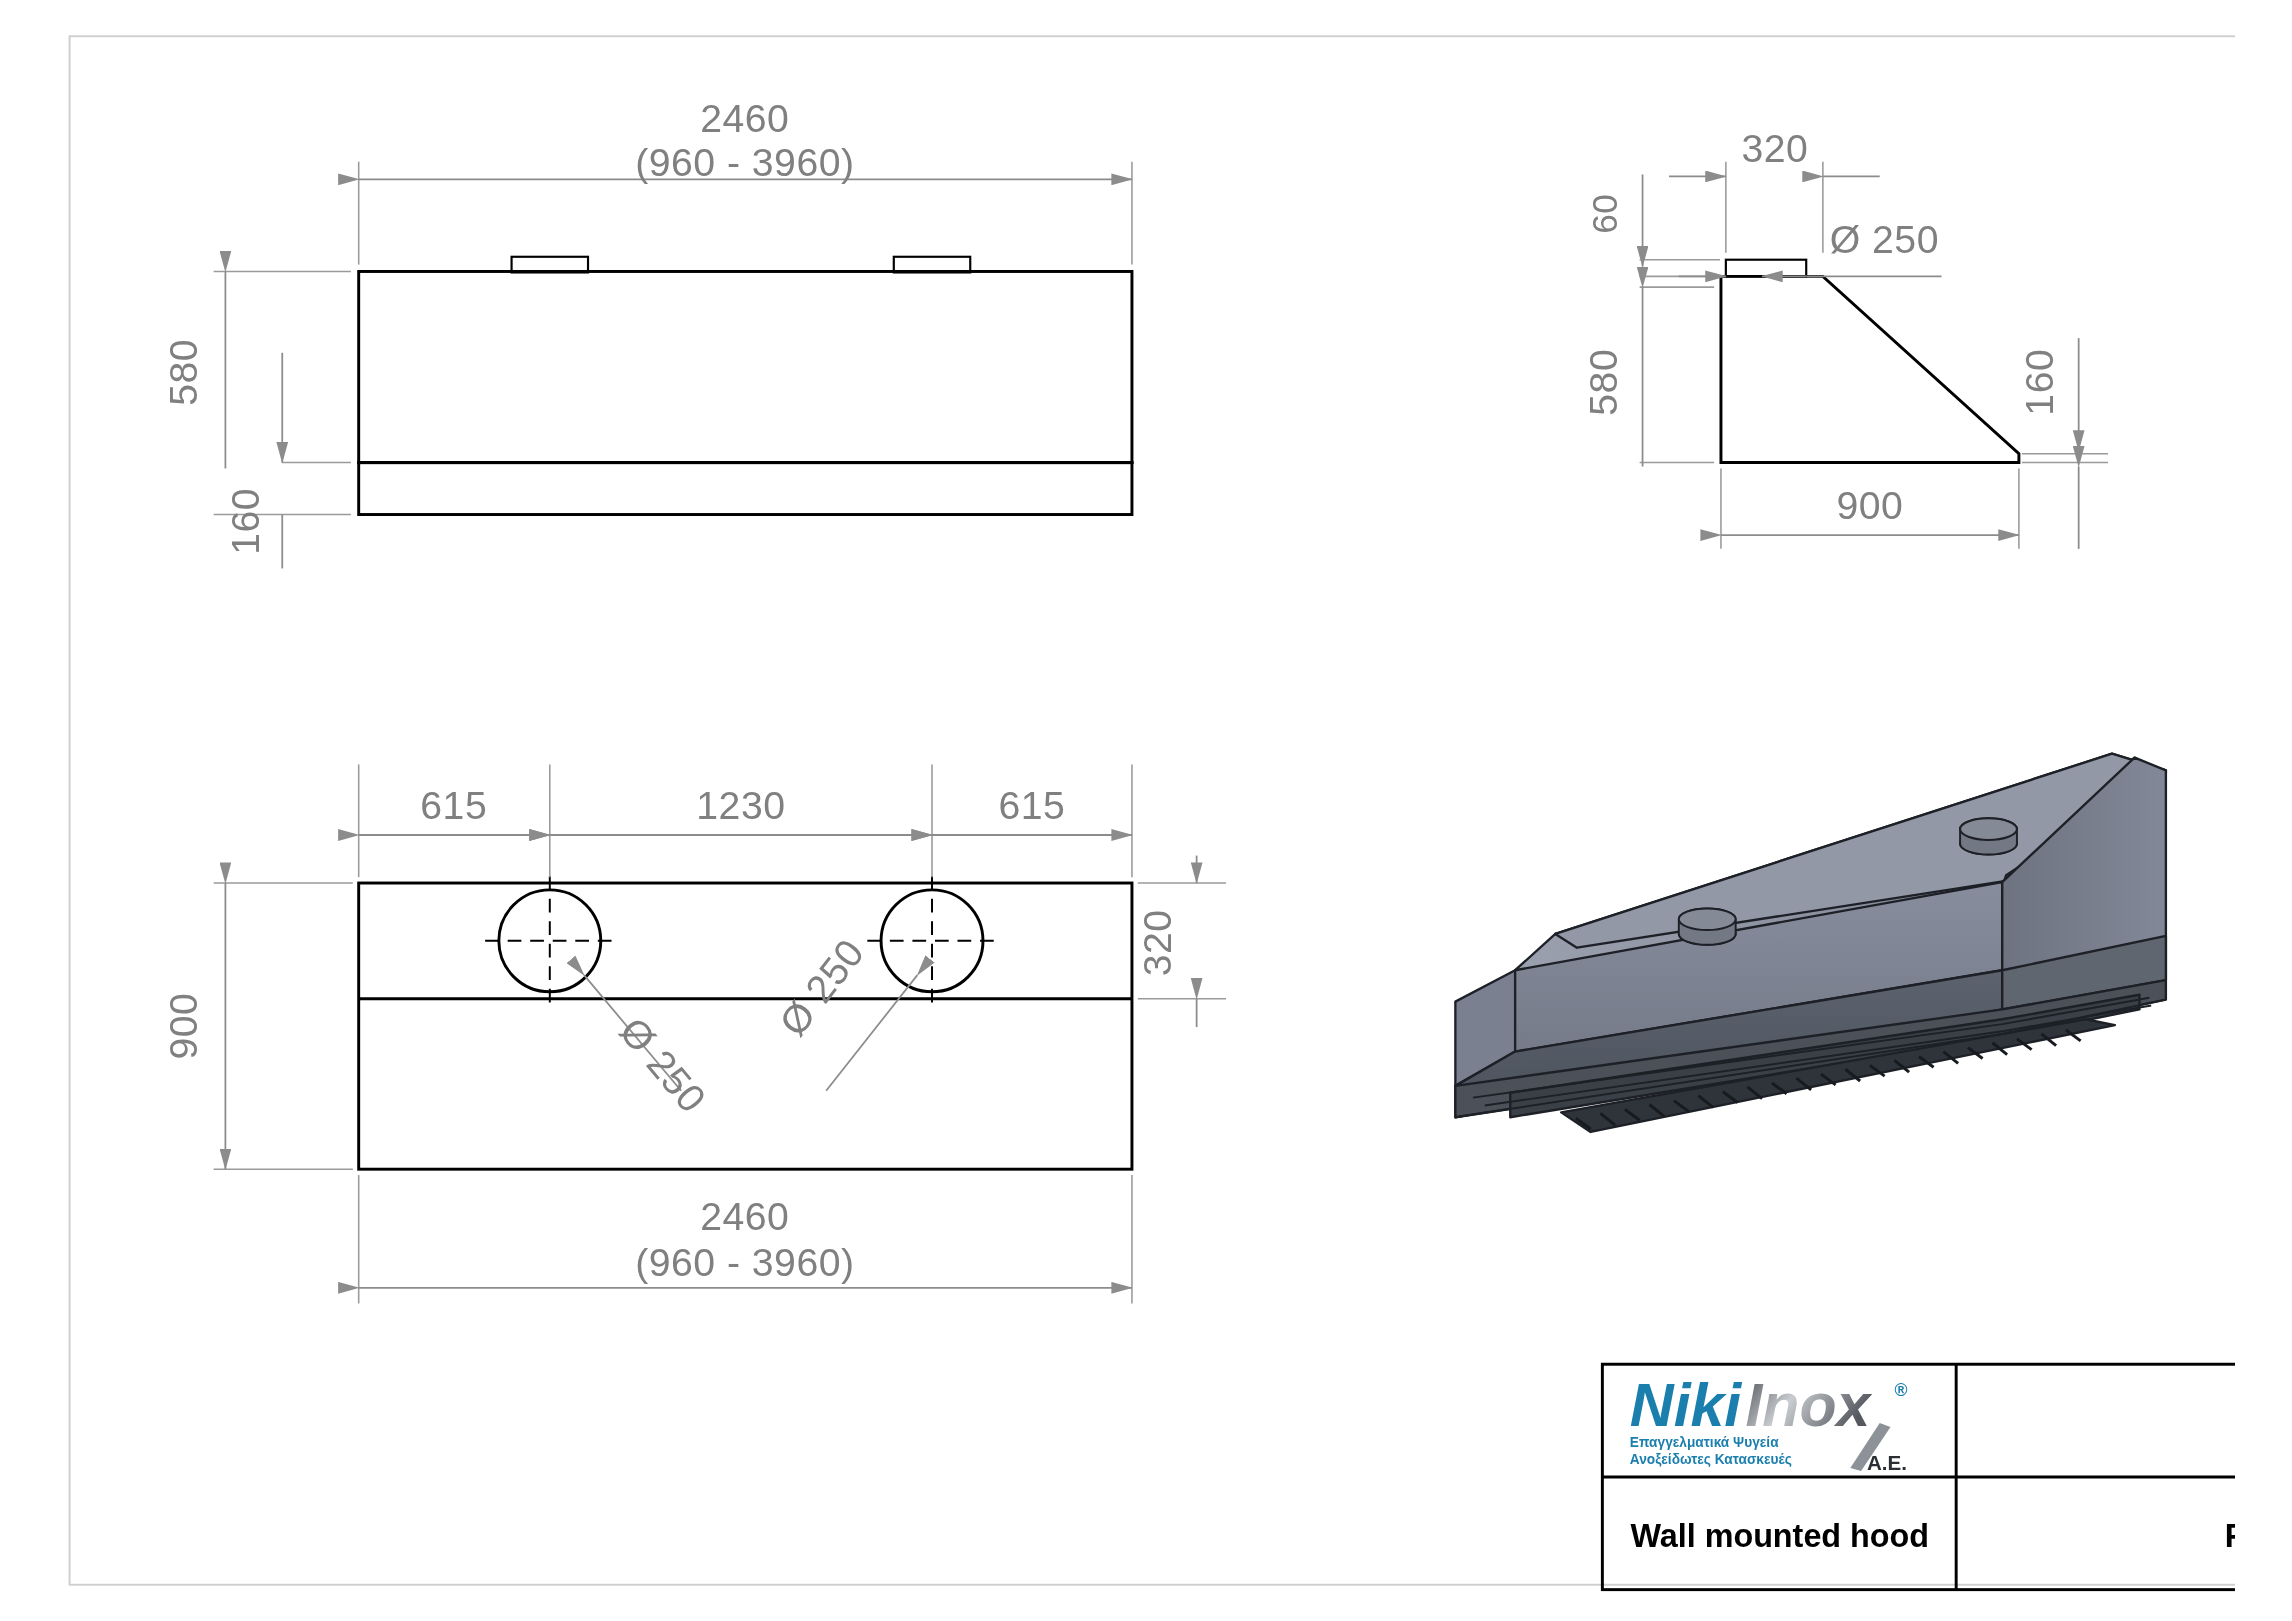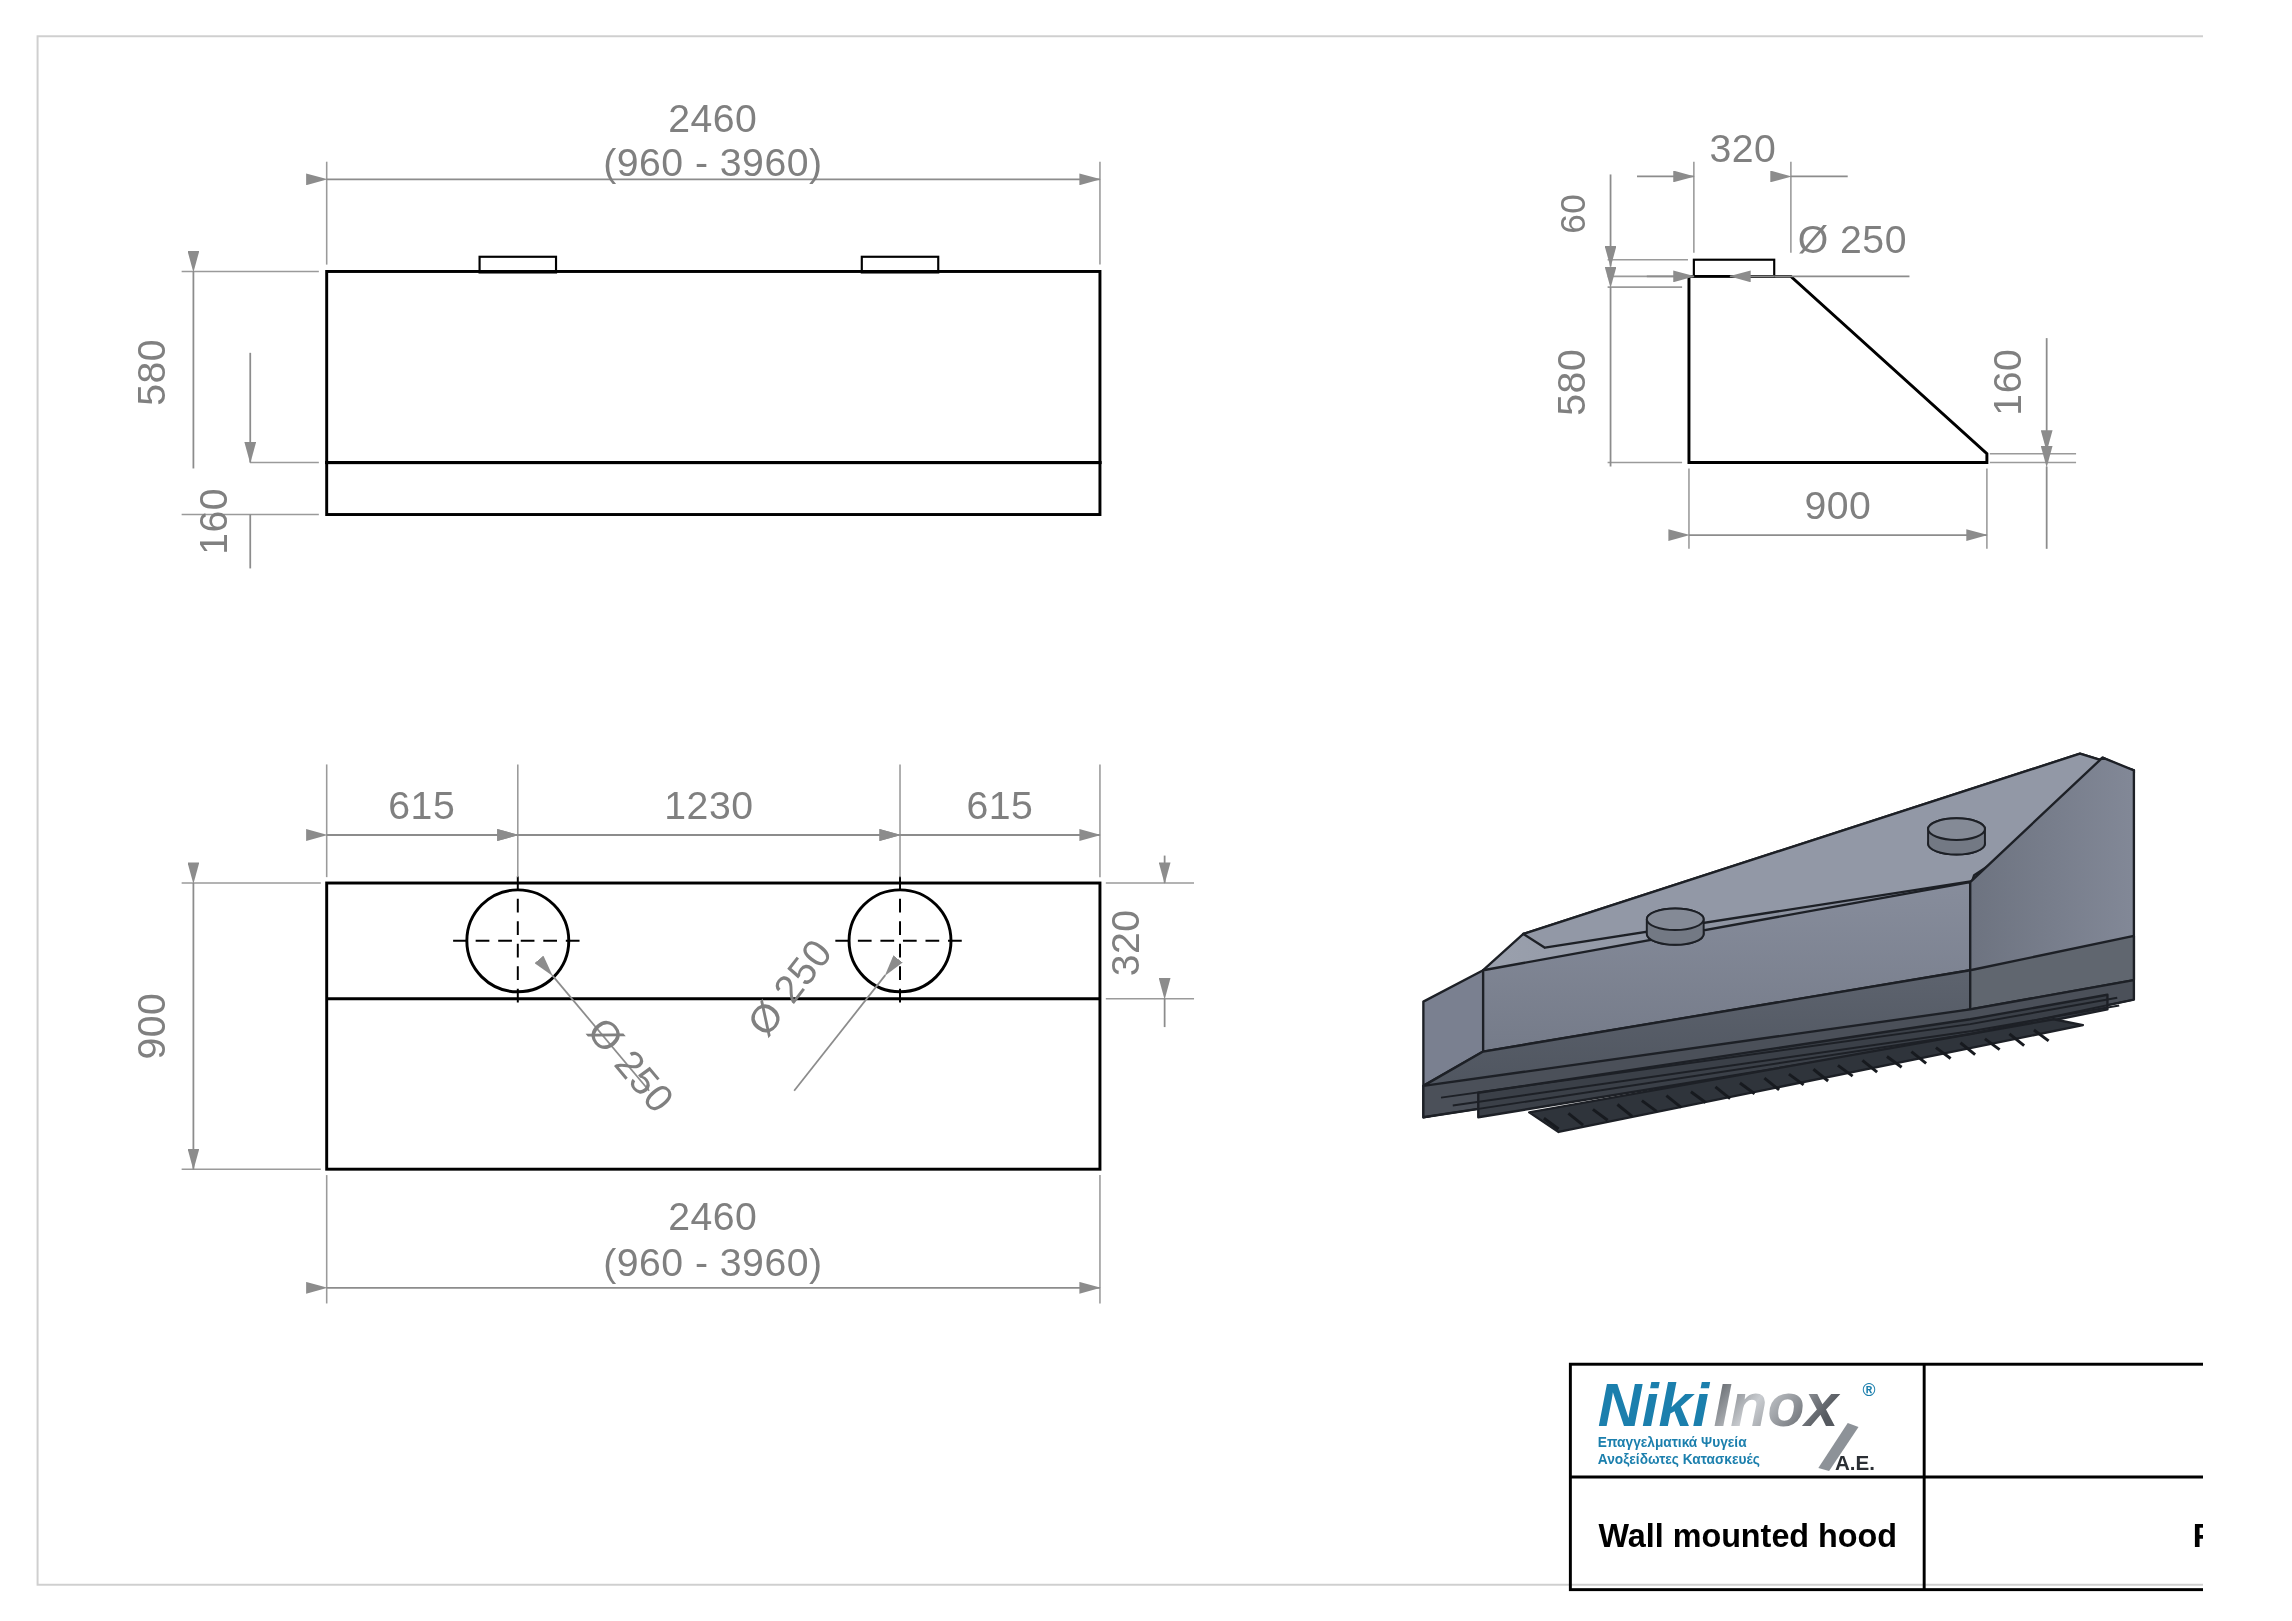--- a/index.html
+++ b/index.html
@@ -9,20 +9,21 @@
   }
   body {
     font-family: "Liberation Sans", sans-serif;
   }
   #sheet {
     position: relative;
     width: 2203px;
     height: 1621px;
     background: #ffffff;
     overflow: hidden;
+    margin-left: 32px;
   }
   #drawing-svg {
     position: absolute;
     left: 0;
     top: 0;
     width: 2293px;
     height: 1621px;
   }
   .dim-text {
     font-family: "Liberation Sans", sans-serif;

